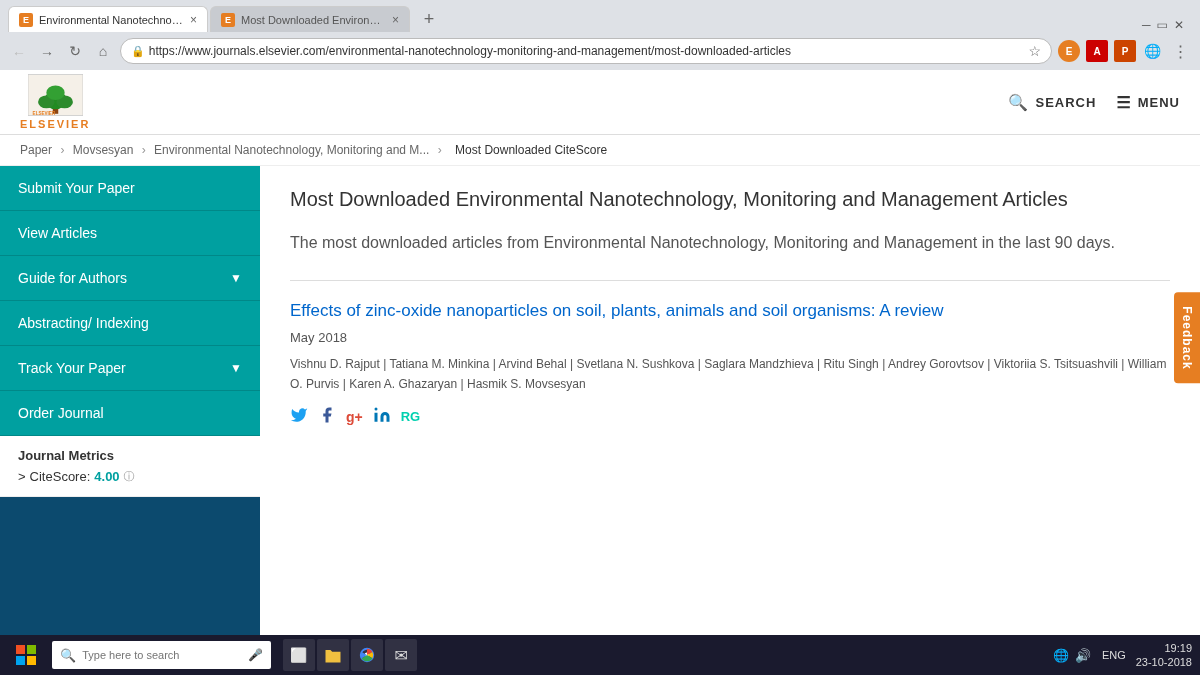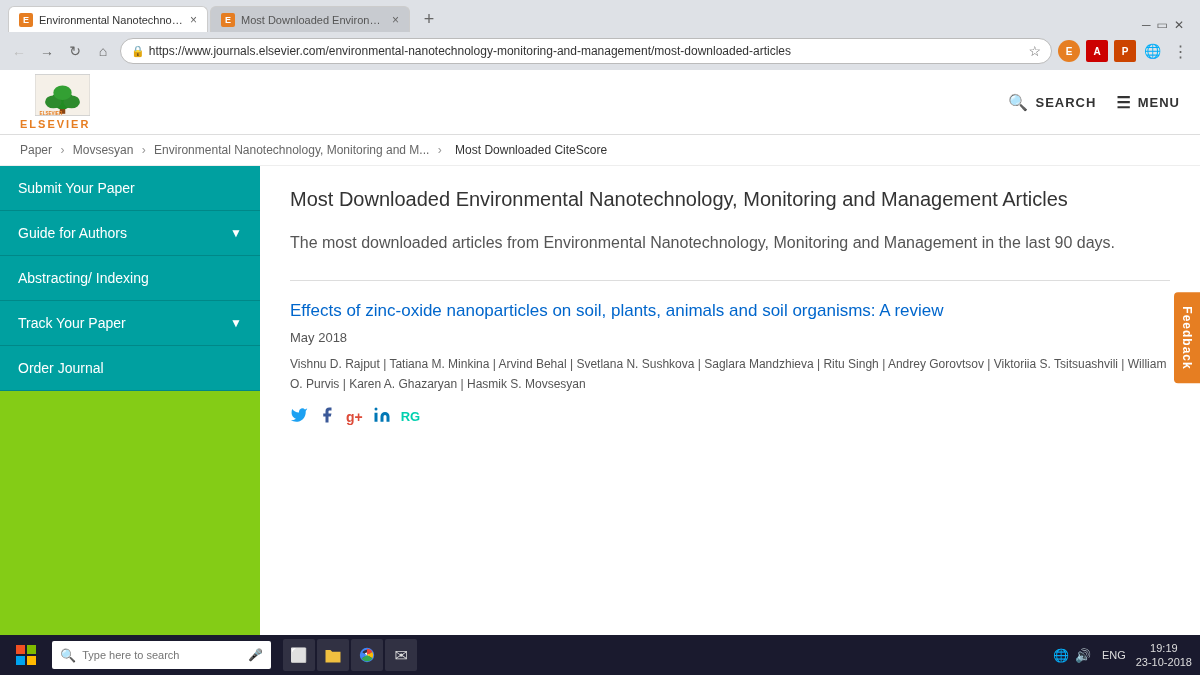--- a/index.html
+++ b/index.html
@@ -21,37 +21,37 @@
     .address-bar .lock-icon { color: #666; margin-right: 4px; font-size: 11px; }
     .address-text { flex: 1; font-size: 12px; color: #333; }
     .browser-right { display: flex; gap: 6px; align-items: center; }
     .right-icon { width: 22px; height: 22px; display: flex; align-items: center; justify-content: center; font-size: 14px; color: #666; cursor: pointer; }
 
     
     .page { display: flex; flex-direction: column; height: calc(675px - 70px); }
 
     
     .site-header { display: flex; align-items: center; justify-content: space-between; padding: 8px 20px; border-bottom: 1px solid #ddd; height: 65px; }
-    .elsevier-logo { display: flex; flex-direction: column; align-items: flex-end; }
+    .elsevier-logo { display: flex; flex-direction: column; align-items: center; }
     .logo-text { font-size: 11px; color: #e67e22; font-weight: bold; letter-spacing: 2px; margin-top: 2px; }
     .header-right { display: flex; gap: 20px; align-items: center; }
     .search-btn { display: flex; align-items: center; gap: 6px; font-size: 13px; font-weight: bold; color: #333; cursor: pointer; text-transform: uppercase; letter-spacing: 1px; }
     .menu-btn { display: flex; align-items: center; gap: 6px; font-size: 13px; font-weight: bold; color: #333; cursor: pointer; text-transform: uppercase; letter-spacing: 1px; }
 
     
     .breadcrumb { padding: 8px 20px; font-size: 12px; color: #666; border-bottom: 1px solid #eee; background: #fff; }
     .breadcrumb a { color: #666; text-decoration: none; }
     .breadcrumb span { margin: 0 5px; color: #999; }
     .breadcrumb .current { color: #333; }
 
     
     .main-content { display: flex; flex: 1; overflow: hidden; }
 
     
-    .sidebar { width: 260px; flex-shrink: 0; background: #84cc16; }
+    .sidebar { width: 260px; flex-shrink: 0; background: #0c4a6e; }
     .sidebar-btn { display: flex; align-items: center; justify-content: space-between; padding: 14px 18px; background: #00a0a0; color: #fff; font-size: 14px; font-weight: 500; cursor: pointer; border-bottom: 1px solid #008888; }
     .sidebar-btn .chevron { font-size: 12px; }
     .sidebar-section { padding: 12px 18px; background: #fff; border-bottom: 1px solid #eee; }
     .sidebar-section-title { font-size: 13px; font-weight: bold; color: #333; margin-bottom: 6px; }
     .cite-score { font-size: 13px; color: #333; display: flex; align-items: center; gap: 4px; }
     .cite-score .value { font-weight: bold; color: #00a0a0; }
     .cite-score .info { color: #999; font-size: 11px; cursor: help; }
 
     
     .content-area { flex: 1; padding: 20px 30px; overflow-y: auto; position: relative; }
@@ -68,21 +68,21 @@
     .feedback-tab { position: fixed; right: 0; top: 50%; transform: translateY(-50%); background: #e67e22; color: #fff; font-size: 12px; font-weight: bold; writing-mode: vertical-rl; padding: 14px 6px; cursor: pointer; border-radius: 4px 0 0 4px; letter-spacing: 1px; }
 
     
     .taskbar { position: fixed; bottom: 0; left: 0; right: 0; height: 40px; background: #1a1a2e; display: flex; align-items: center; padding: 0 8px; gap: 4px; z-index: 999; }
     .taskbar-start { width: 36px; height: 32px; background: #1a1a2e; display: flex; align-items: center; justify-content: center; cursor: pointer; }
     .taskbar-search { display: flex; align-items: center; background: #fff; border-radius: 2px; padding: 2px 8px; margin-left: 4px; gap: 6px; height: 28px; min-width: 200px; }
     .taskbar-search input { border: none; outline: none; font-size: 11px; width: 160px; }
     .taskbar-items { display: flex; gap: 2px; margin-left: 8px; }
     .taskbar-item { width: 32px; height: 32px; display: flex; align-items: center; justify-content: center; cursor: pointer; background: rgba(255,255,255,0.1); border-radius: 2px; }
     .taskbar-right { margin-left: auto; display: flex; align-items: center; gap: 10px; color: #fff; font-size: 11px; }
-    .taskbar-time { text-align: center; line-height: 1.3; }
+    .taskbar-time { text-align: right; line-height: 1.3; }
     .taskbar-sys { display: flex; gap: 6px; align-items: center; }
     .sys-icon { font-size: 13px; color: #ddd; cursor: pointer; }
 
     
     .elsevier-tree-svg { width: 55px; height: 42px; }
   </style>
 </head>
 <body>
 
 <div class="browser-chrome">
@@ -162,34 +162,46 @@
     <span class="current">Most Downloaded CiteScore</span>
   </div>
 
   <div class="main-content">
 
     <div class="sidebar">
       <div class="sidebar-btn">
         <span>Submit Your Paper</span>
       </div>
       <div class="sidebar-btn">
+        <span>View Articles</span>
+      </div>
+      <div class="sidebar-btn">
         <span>Guide for Authors</span>
         <span class="chevron">▼</span>
       </div>
       <div class="sidebar-btn">
         <span>Abstracting/ Indexing</span>
       </div>
       <div class="sidebar-btn">
         <span>Track Your Paper</span>
         <span class="chevron">▼</span>
       </div>
       <div class="sidebar-btn">
         <span>Order Journal</span>
       </div>
 
+      <div class="sidebar-section">
+        <div class="sidebar-section-title">Journal Metrics</div>
+        <div class="cite-score">
+          <span>&gt; </span>
+          <span>CiteScore:</span>
+          <span class="value">4.00</span>
+          <span class="info">ⓘ</span>
+        </div>
+      </div>
     </div>
 
     <div class="content-area">
       <h1 class="page-title">Most Downloaded Environmental Nanotechnology, Monitoring and Management Articles</h1>
       <p class="page-description">The most downloaded articles from Environmental Nanotechnology, Monitoring and Management in the last 90 days.</p>
       <hr class="article-divider">
       <div>
         <div class="article-title">Effects of zinc-oxide nanoparticles on soil, plants, animals and soil organisms: A review</div>
         <div class="article-date">May 2018</div>
         <div class="article-authors">Vishnu D. Rajput | Tatiana M. Minkina | Arvind Behal | Svetlana N. Sushkova | Saglara Mandzhieva | Ritu Singh | Andrey Gorovtsov | Viktoriia S. Tsitsuashvili | William O. Purvis | Karen A. Ghazaryan | Hasmik S. Movsesyan</div>

